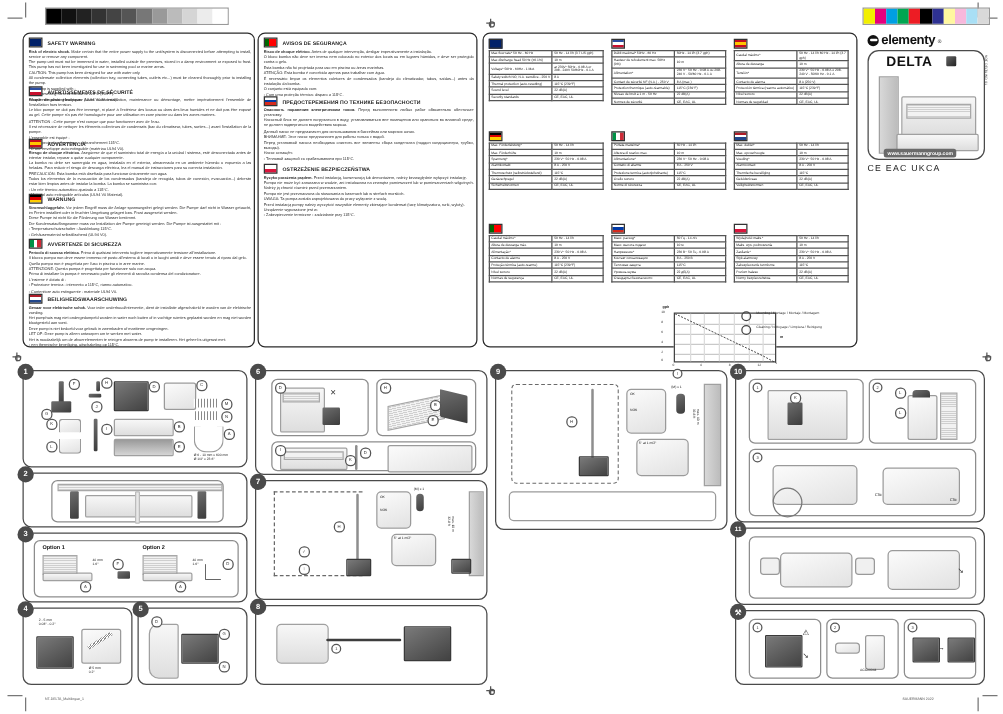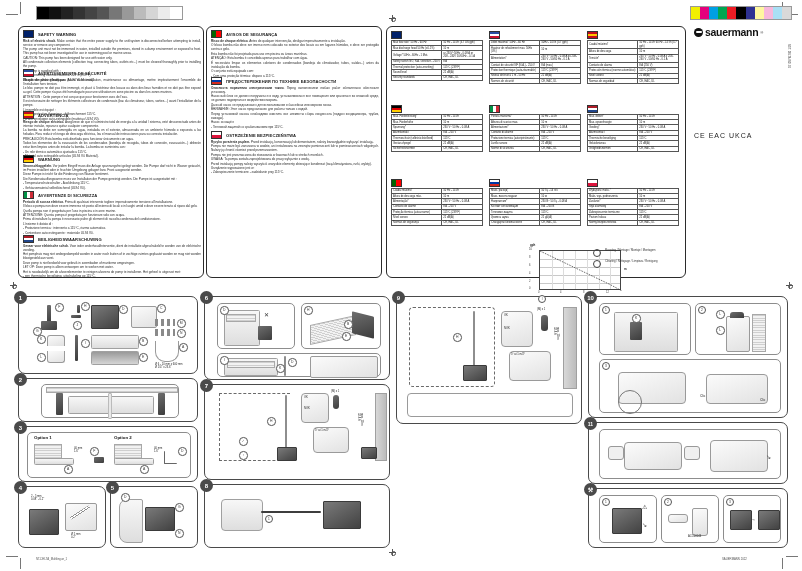--- a/index.html
+++ b/index.html
@@ -682,22 +682,32 @@
       <div style="display:flex;gap:2px;">
         <span class="noteicon" style="flex:0 0 6px;"></span>
         <span>Cleaning / Nettoyage / Limpieza / Reinigung</span>
       </div>
     </div>
   </div>
 
   <div style="position:absolute;left:690px;top:26px;width:104px;height:120px;">
     <div class="logo" style="left:4px;top:0px;">
       <span class="swirl"></span>
-      <span class="word">sauermann</span>
+      <span class="word">elementy</span>
       <span class="tm">®</span>
+    </div>
+    <div class="deltabox" style="left:4px;top:14px;width:94px;height:88px;">
+      <div class="delta-t" style="position:absolute;left:14px;top:3px;">DELTA</div>
+      <div class="dark" style="left:62px;top:4px;width:8px;height:8px;background:linear-gradient(135deg,#666,#222);"></div>
+
+      <div class="wall" style="left:8px;top:20px;width:14px;height:60px;"></div>
+      <div class="unit" style="left:26px;top:36px;width:58px;height:30px;"></div>
+      <div class="louver" style="left:30px;top:42px;width:50px;height:10px;"></div>
+      <div class="unit" style="left:22px;top:66px;width:64px;height:12px;"></div>
+      <div class="weburl" style="left:12px;top:78px;color:#fff;background:#6a6a6a;padding:1px 3px;border-radius:2px;">www.sauermanngroup.com</div>
     </div>
     <div class="ce" style="left:4px;top:106px;">CE EAC UKCA</div>
     <div class="sidecode" style="left:100px;top:18px;">NOT. DELTA  IND. 01</div>
   </div>
 
   <div class="fig" style="left:18px;top:296px;width:180px;height:78px;">
     <div class="stepbadge" style="left:-5px;top:-6px;">1</div>
     <div class="dark" style="left:28px;top:8px;width:4px;height:18px;"></div>
     <div class="callout" style="left:36px;top:6px;">F</div>
     <div class="dark" style="left:22px;top:24px;width:16px;height:9px;"></div>

